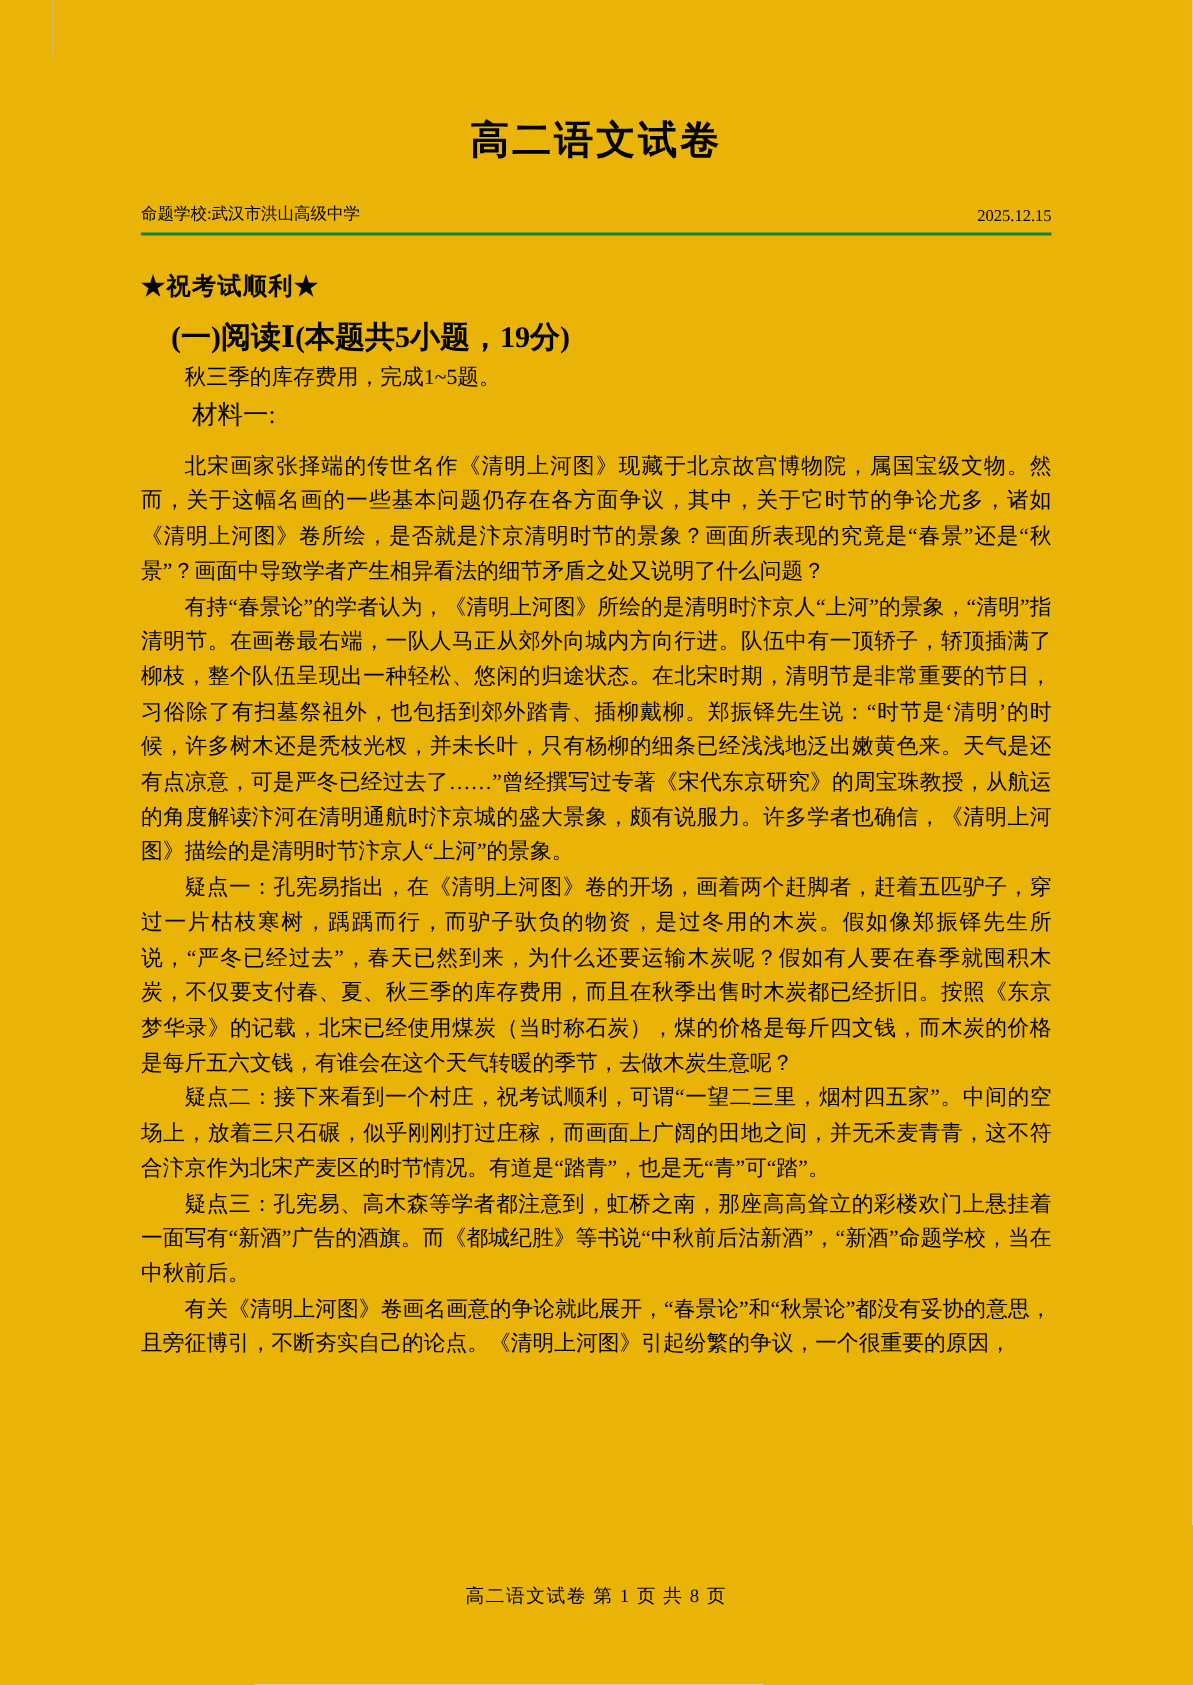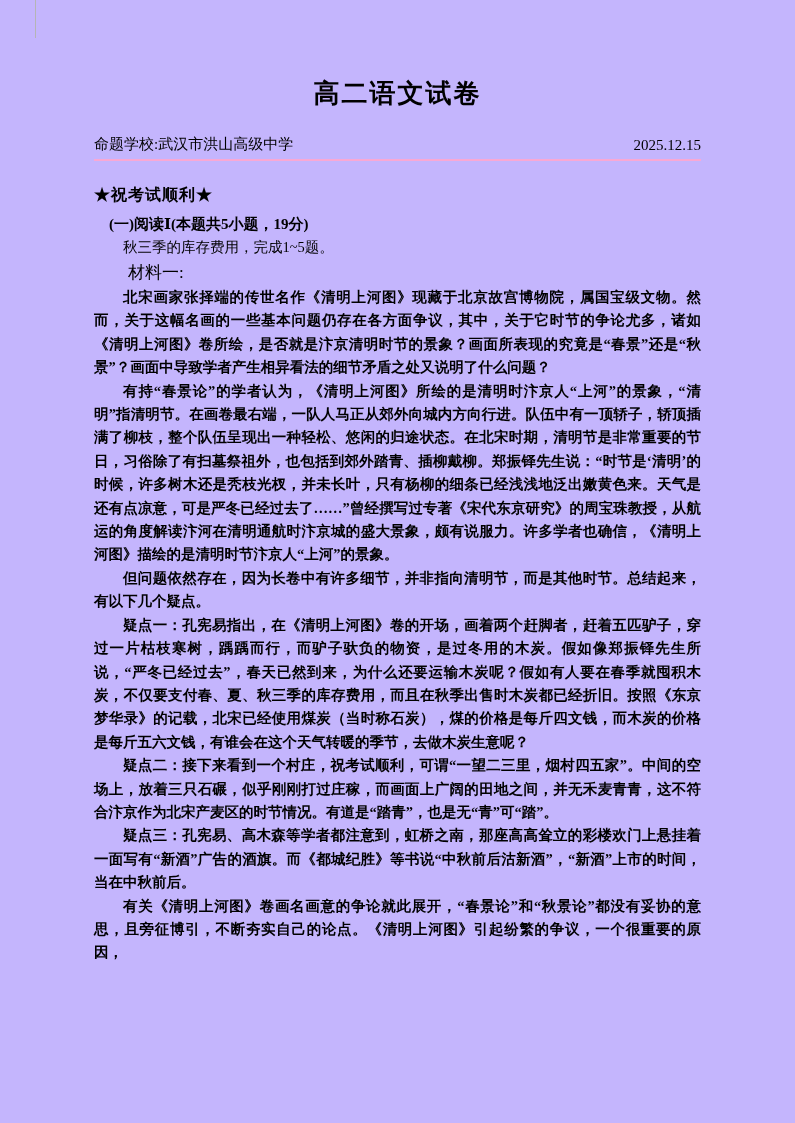--- a/index.html
+++ b/index.html
@@ -6,21 +6,21 @@
   html, body { background: #e8e8e8; }
   body {
     font-family: "Liberation Serif", "DejaVu Serif", serif;
     color: #000;
   }
   .page {
     position: relative;
     width: 795px;
     height: 1123px;
     margin: 0 auto;
-    background: #c4b5fd;
+    background: #eab308;
     padding: 76px 94px 0 94px;
     overflow: hidden;
   }
   .scan-mark {
     position: absolute;
     left: 35px;
     top: 0;
     width: 1px;
     height: 38px;
     background: #b5b5b5;
@@ -29,54 +29,54 @@
     text-align: center;
     font-size: 26px;
     font-weight: bold;
     letter-spacing: 2px;
     margin-bottom: 24px;
   }
   .header-row {
     display: flex;
     justify-content: space-between;
     align-items: flex-end;
-    font-size: 15px;
+    font-size: 11px;
     padding-bottom: 5px;
-    border-bottom: 2px solid #f9a8d4;
+    border-bottom: 2px solid #15803d;
   }
   .blessing {
     text-align: left;
     font-weight: bold;
     font-size: 16px;
     margin-top: 24px;
     letter-spacing: 1px;
   }
   .sec-heading {
     font-weight: bold;
     font-size: 16px;
     margin-top: 20px;
   }
   .sub-heading {
     font-weight: bold;
-    font-size: 15px;
+    font-size: 20px;
     margin-top: 9px;
     text-indent: 1em;
   }
   .instruction {
     font-size: 14.5px;
     margin-top: 4px;
     text-indent: 2em;
   }
   .material-label {
     font-weight: normal;
     font-size: 17px;
     margin-top: 4px;
     text-indent: 2em;
   }
-  .body-text { margin-top: 2px; font-weight: bold; }
+  .body-text { margin-top: 12px; }
   .para {
     font-size: 14.5px;
     line-height: 23.4px;
     text-align: justify;
     text-indent: 2em;
   }
   .footer {
     position: absolute;
     left: 0;
     right: 0;
@@ -102,21 +102,21 @@
 
   <div class="blessing">★祝考试顺利★</div>
 
   <div class="sub-heading">(一)阅读Ⅰ(本题共5小题，19分)</div>
   <div class="instruction">秋三季的库存费用，完成1~5题。</div>
   <div class="material-label">材料一:</div>
 
   <main class="body-text">
     <p class="para">北宋画家张择端的传世名作《清明上河图》现藏于北京故宫博物院，属国宝级文物。然而，关于这幅名画的一些基本问题仍存在各方面争议，其中，关于它时节的争论尤多，诸如《清明上河图》卷所绘，是否就是汴京清明时节的景象？画面所表现的究竟是“春景”还是“秋景”？画面中导致学者产生相异看法的细节矛盾之处又说明了什么问题？</p>
     <p class="para">有持“春景论”的学者认为，《清明上河图》所绘的是清明时汴京人“上河”的景象，“清明”指清明节。在画卷最右端，一队人马正从郊外向城内方向行进。队伍中有一顶轿子，轿顶插满了柳枝，整个队伍呈现出一种轻松、悠闲的归途状态。在北宋时期，清明节是非常重要的节日，习俗除了有扫墓祭祖外，也包括到郊外踏青、插柳戴柳。郑振铎先生说：“时节是‘清明’的时候，许多树木还是秃枝光杈，并未长叶，只有杨柳的细条已经浅浅地泛出嫩黄色来。天气是还有点凉意，可是严冬已经过去了……”曾经撰写过专著《宋代东京研究》的周宝珠教授，从航运的角度解读汴河在清明通航时汴京城的盛大景象，颇有说服力。许多学者也确信，《清明上河图》描绘的是清明时节汴京人“上河”的景象。</p>
-    <p class="para">但问题依然存在，因为长卷中有许多细节，并非指向清明节，而是其他时节。总结起来，有以下几个疑点。</p>
     <p class="para">疑点一：孔宪易指出，在《清明上河图》卷的开场，画着两个赶脚者，赶着五匹驴子，穿过一片枯枝寒树，踽踽而行，而驴子驮负的物资，是过冬用的木炭。假如像郑振铎先生所说，“严冬已经过去”，春天已然到来，为什么还要运输木炭呢？假如有人要在春季就囤积木炭，不仅要支付春、夏、秋三季的库存费用，而且在秋季出售时木炭都已经折旧。按照《东京梦华录》的记载，北宋已经使用煤炭（当时称石炭），煤的价格是每斤四文钱，而木炭的价格是每斤五六文钱，有谁会在这个天气转暖的季节，去做木炭生意呢？</p>
     <p class="para">疑点二：接下来看到一个村庄，祝考试顺利，可谓“一望二三里，烟村四五家”。中间的空场上，放着三只石碾，似乎刚刚打过庄稼，而画面上广阔的田地之间，并无禾麦青青，这不符合汴京作为北宋产麦区的时节情况。有道是“踏青”，也是无“青”可“踏”。</p>
-    <p class="para">疑点三：孔宪易、高木森等学者都注意到，虹桥之南，那座高高耸立的彩楼欢门上悬挂着一面写有“新酒”广告的酒旗。而《都城纪胜》等书说“中秋前后沽新酒”，“新酒”上市的时间，当在中秋前后。</p>
+    <p class="para">疑点三：孔宪易、高木森等学者都注意到，虹桥之南，那座高高耸立的彩楼欢门上悬挂着一面写有“新酒”广告的酒旗。而《都城纪胜》等书说“中秋前后沽新酒”，“新酒”命题学校，当在中秋前后。</p>
     <p class="para">有关《清明上河图》卷画名画意的争论就此展开，“春景论”和“秋景论”都没有妥协的意思，且旁征博引，不断夯实自己的论点。《清明上河图》引起纷繁的争议，一个很重要的原因，</p>
   </main>
 
+  <div class="footer">高二语文试卷  第 1 页 共 8 页</div>
 
 </div>
 
 </body></html>

